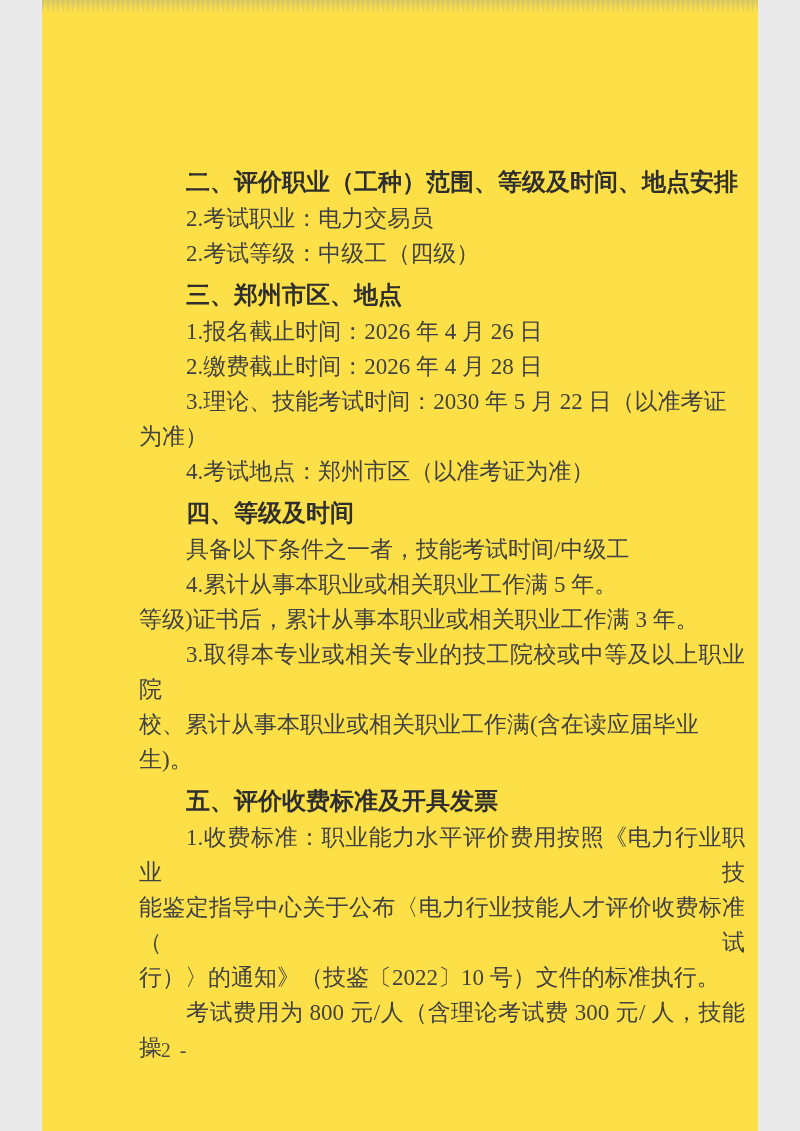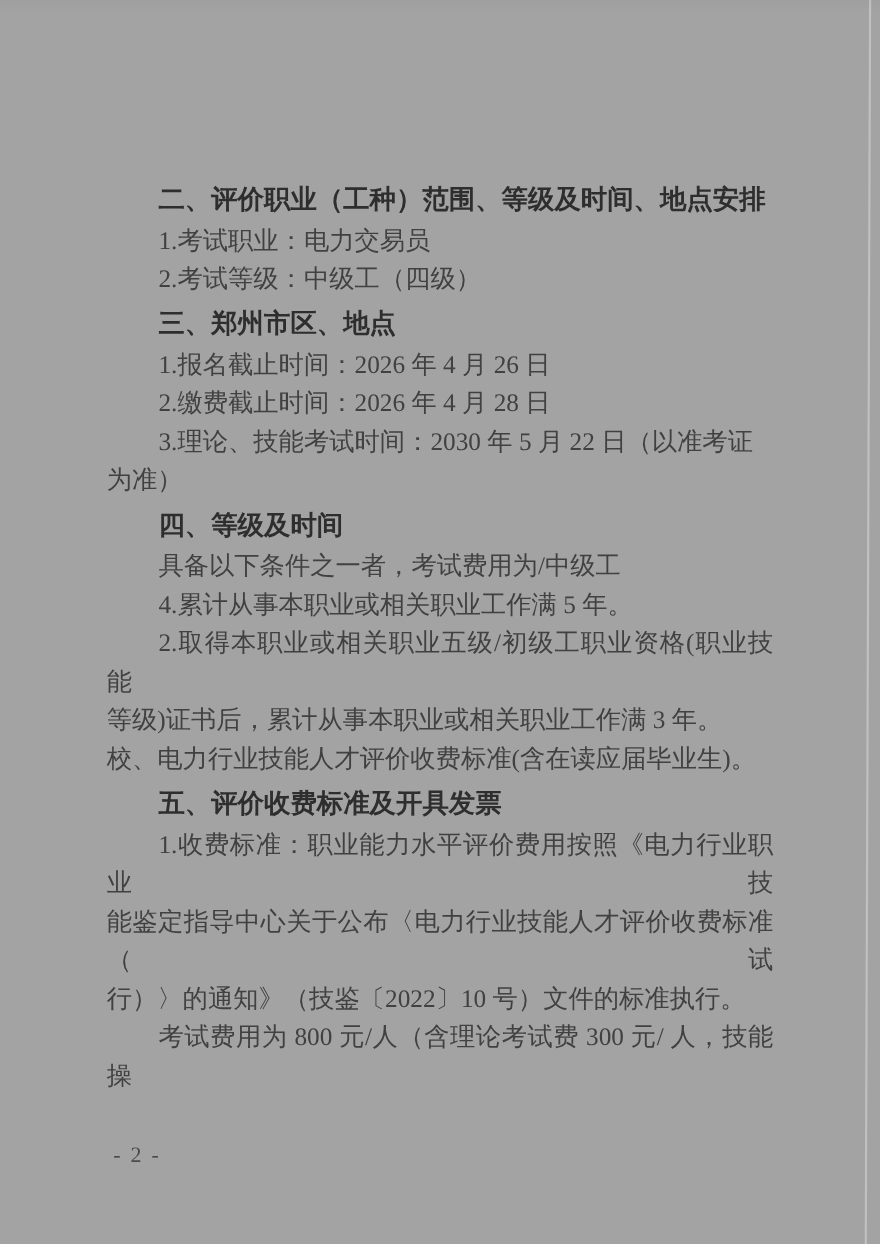--- a/index.html
+++ b/index.html
@@ -1,20 +1,20 @@
 <!DOCTYPE html>
 <html lang="zh"><head>
 <meta charset="utf-8">
 <style>
   html,body { margin:0; padding:0; background:#e9e9e9; }
   .page {
     position:relative;
-    width:800px; height:1131px;
+    width:716px; height:1131px;
     margin:0 auto;
-    background:#a3a3a3;
+    background:#fde047;
     overflow:hidden;
     font-family:"Liberation Serif", serif;
   }
   
   .top-noise {
     position:absolute; top:0; left:0; width:800px; height:12px;
     background:
       repeating-linear-gradient(90deg, rgba(160,160,160,.18) 0 2px, rgba(255,255,255,0) 2px 5px),
       linear-gradient(180deg, rgba(150,150,150,.30), rgba(255,255,255,0) 85%);
   }
@@ -55,48 +55,51 @@
 </style>
 </head>
 <body>
 
 <div class="page">
   <div class="top-noise"></div>
   <div class="scan-line"></div>
   <main class="content" id="doc">
       <div class="heading">二、评价职业（工种）范围、等级及时间、地点安排</div>
       <div class="para">
-        <div class="line indent">1.考试职业：电力交易员</div>
+        <div class="line indent">2.考试职业：电力交易员</div>
       </div>
       <div class="para">
         <div class="line indent">2.考试等级：中级工（四级）</div>
       </div>
       <div class="heading">三、郑州市区、地点</div>
       <div class="para">
         <div class="line indent">1.报名截止时间：2026 年 4 月 26 日</div>
       </div>
       <div class="para">
         <div class="line indent">2.缴费截止时间：2026 年 4 月 28 日</div>
       </div>
       <div class="para">
         <div class="line indent">3.理论、技能考试时间：2030 年 5 月 22 日（以准考证为准）</div>
       </div>
+      <div class="para">
+        <div class="line indent">4.考试地点：郑州市区（以准考证为准）</div>
+      </div>
       <div class="heading">四、等级及时间</div>
       <div class="para">
-        <div class="line indent">具备以下条件之一者，考试费用为/中级工</div>
+        <div class="line indent">具备以下条件之一者，技能考试时间/中级工</div>
       </div>
       <div class="para">
         <div class="line indent">4.累计从事本职业或相关职业工作满 5 年。</div>
       </div>
       <div class="para">
-        <div class="line indent fill">2.取得本职业或相关职业五级/初级工职业资格(职业技能</div>
         <div class="line">等级)证书后，累计从事本职业或相关职业工作满 3 年。</div>
       </div>
       <div class="para">
-        <div class="line">校、电力行业技能人才评价收费标准(含在读应届毕业生)。</div>
+        <div class="line indent fill">3.取得本专业或相关专业的技工院校或中等及以上职业院</div>
+        <div class="line">校、累计从事本职业或相关职业工作满(含在读应届毕业生)。</div>
       </div>
       <div class="heading">五、评价收费标准及开具发票</div>
       <div class="para">
         <div class="line indent fill">1.收费标准：职业能力水平评价费用按照《电力行业职业技</div>
         <div class="line fill">能鉴定指导中心关于公布〈电力行业技能人才评价收费标准（试</div>
         <div class="line">行）〉的通知》（技鉴〔2022〕10 号）文件的标准执行。</div>
       </div>
       <div class="para">
         <div class="line indent fill">考试费用为 800 元/人（含理论考试费 300 元/ 人，技能操</div>
       </div>

